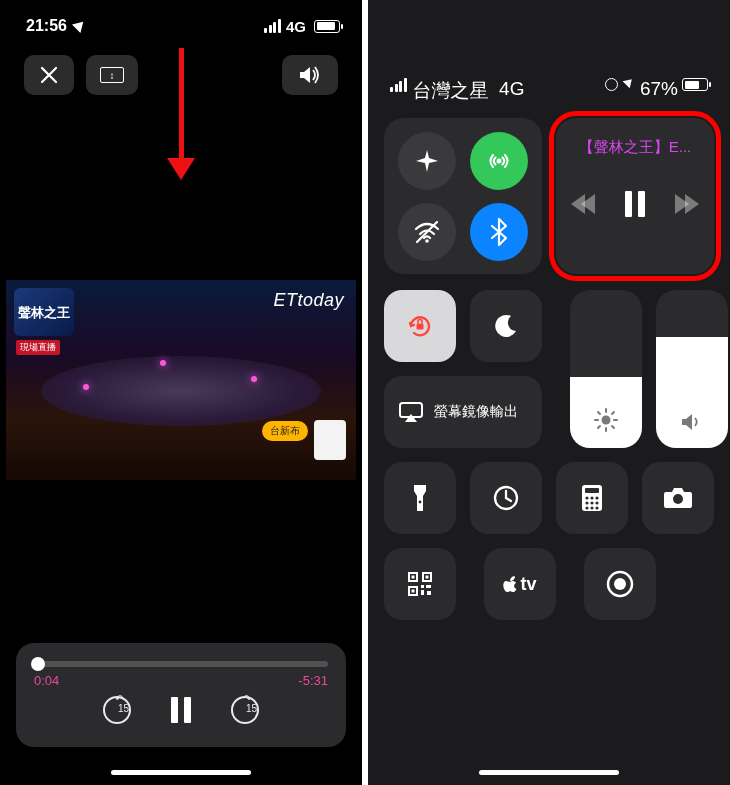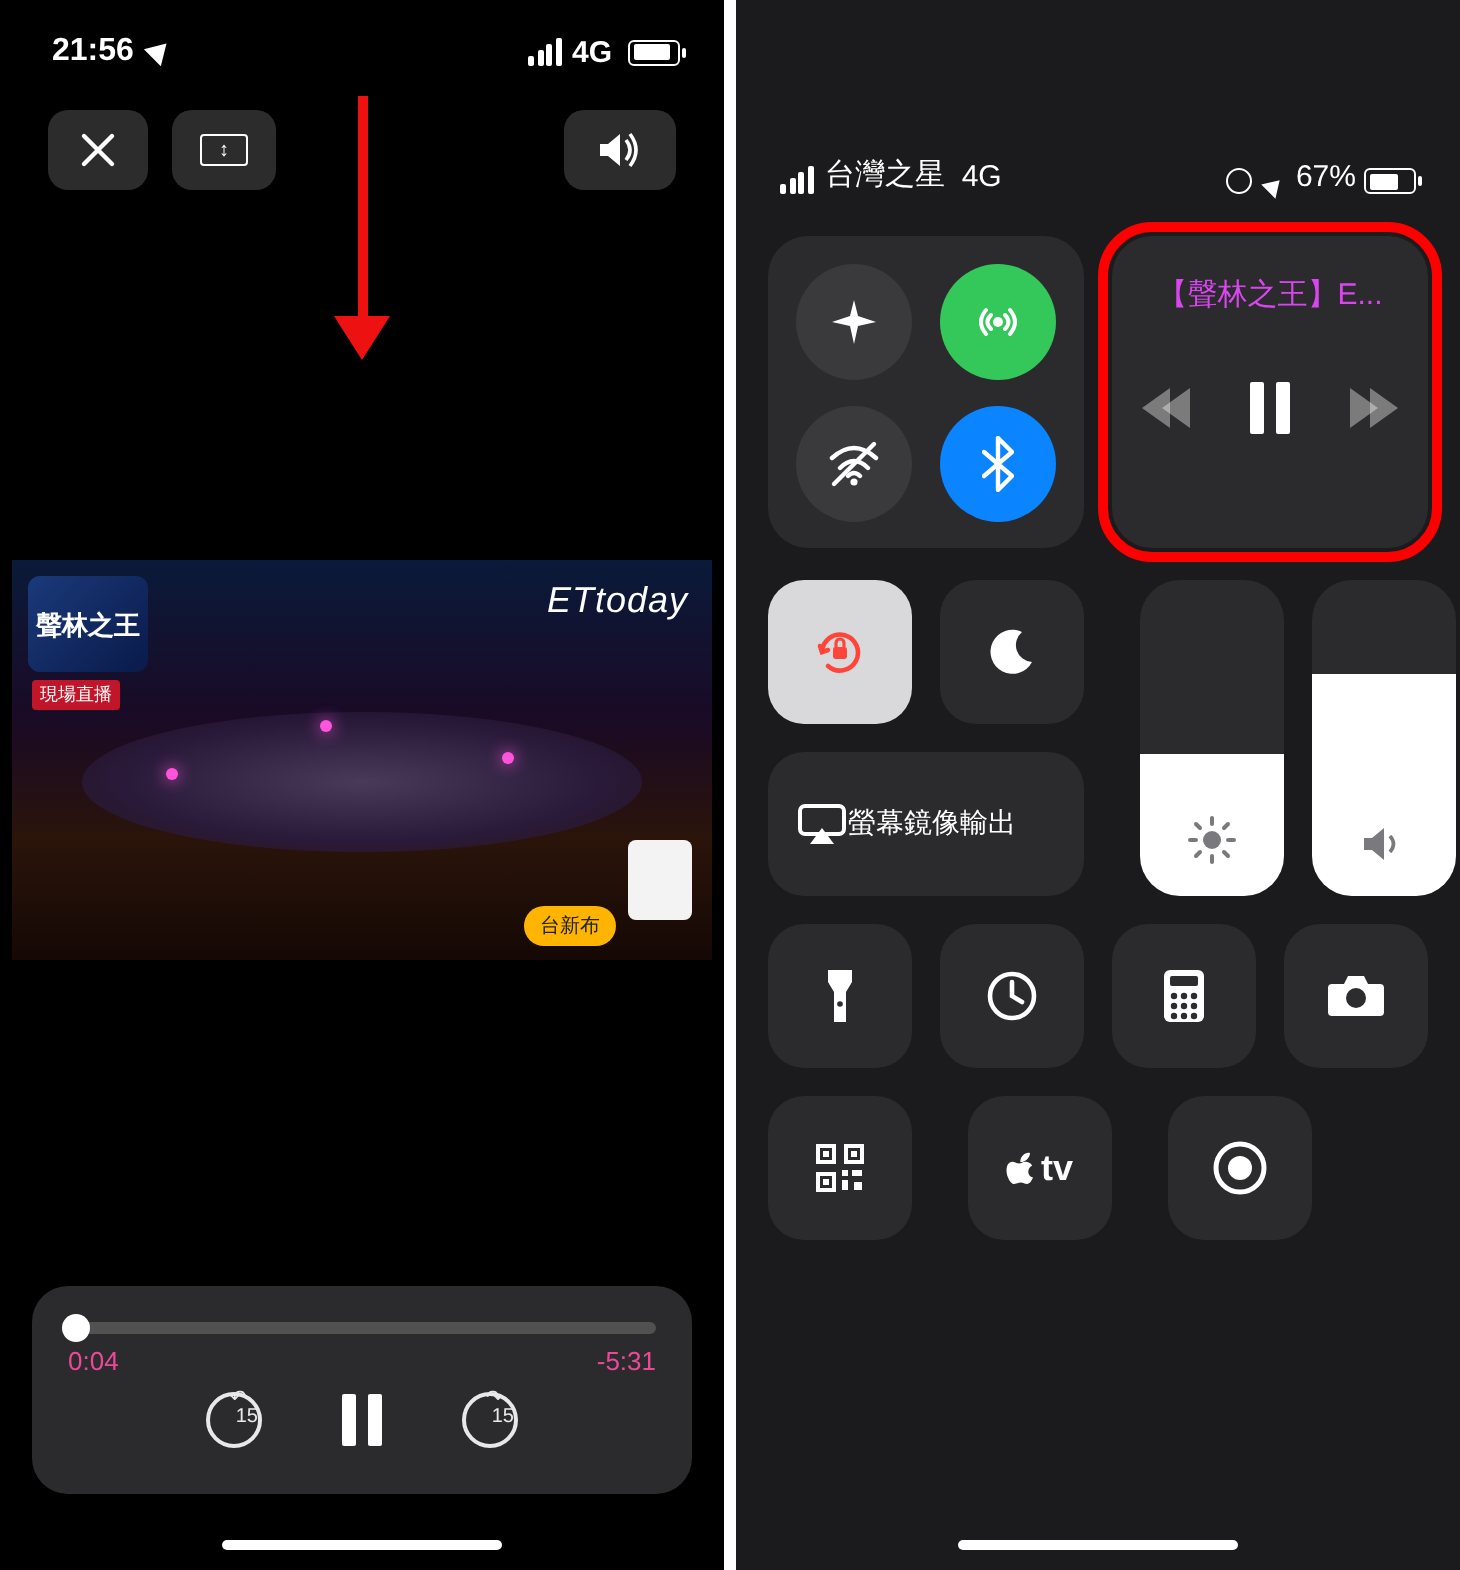--- a/index.html
+++ b/index.html
@@ -131,21 +131,21 @@
     background: linear-gradient(135deg,#1a3a7a,#0a1a4a);
     border-radius:6px;
     display:flex; align-items:center; justify-content:center;
     color:#fff; font-size:13px; font-weight:700; text-align:center; line-height:1;
   }
   .ettoday {
     position:absolute; right:12px; top:10px;
     color:#fff; font-size:18px; font-weight:400; font-style:italic; letter-spacing:0.5px;
   }
   .red-tag{position:absolute; left:10px; top:60px; background:#c1152a;color:#fff;font-size:9px;padding:1px 4px;border-radius:2px;}
-  .yellow-tag{position:absolute; right:48px; bottom:7px; background:#ffb400; color:#222; font-size:10px; padding:3px 8px; border-radius:10px;}
+  .yellow-tag{position:absolute; right:48px; bottom:39px; background:#ffb400; color:#222; font-size:10px; padding:3px 8px; border-radius:10px;}
   .corner-card{position:absolute; right:10px; bottom:20px; width:32px; height:40px; background:#f3f3f3; border-radius:4px;}
 
   .player-bar {
     position: absolute;
     left: 16px; right: 16px;
     bottom: 38px;
     height: 104px;
     background: rgba(55,55,58,0.78);
     border-radius: 18px;
     padding: 14px 18px 10px;
@@ -167,22 +167,22 @@
   .skip-btn .num{position:absolute;top:5px;left:0;right:0;text-align:right;font-size:10px;font-weight:400;color:#e8e8ea;}
   .skip-btn .arc{position:absolute;top:-5px;left:10px;font-size:10px;color:#e8e8ea;}
   .pause-main{display:flex;gap:6px;}
   .pause-main span{width:7px;height:26px;background:#fff;border-radius:1px;}
   .home-ind-l{position:absolute;left:50%;bottom:10px;transform:translateX(-50%);width:140px;height:5px;border-radius:3px;background:#fff;}
 
   
   .phone-right { padding-top: 62px; }
   .status-right{
     position:absolute; top:78px; left:0; right:0;
-    display:flex; align-items:flex-end;
-    color:#fff; font-size:15px; font-weight:500;
+    display:flex; align-items:flex-start;
+    color:#fff; font-size:19px; font-weight:500;
     padding:0 22px;
   }
   .status-right .sig-bars{margin-right:6px;}
   .status-right .spacer{flex:1;}
   .status-right .loc2{width:0;height:0;border-left:5px solid transparent;border-right:5px solid transparent;border-bottom:8px solid #fff;transform:rotate(45deg);margin-right:6px;}
   .status-right .sync{width:13px;height:13px;border:1.5px solid #fff;border-radius:50%;margin-right:6px;position:relative;}
   .status-right .batt-pct{margin-right:4px;}
   .status-right .battery{margin-right:0;}
 
   .cc-grid{
@@ -242,21 +242,21 @@
   }
   .sq.light{background: rgba(230,230,232,0.94); color:#8e8e93;}
   .sq.light .lock-rot{color:#ff453a;}
 
   .mirror-tile{
     position:absolute;
     top:376px; left:16px;
     width:158px; height:72px;
     background: rgba(44,44,46,0.96);
     border-radius:18px;
-    display:flex; align-items:center; 
+    display:flex; align-items:center; gap:10px;
     padding:0 14px;
     color:#fff;
   }
   .mirror-label{font-size:14px;}
 
   .slider{
     position:absolute;
     width:72px; height:158px;
     border-radius:20px;
     background: rgba(44,44,46,0.96);

